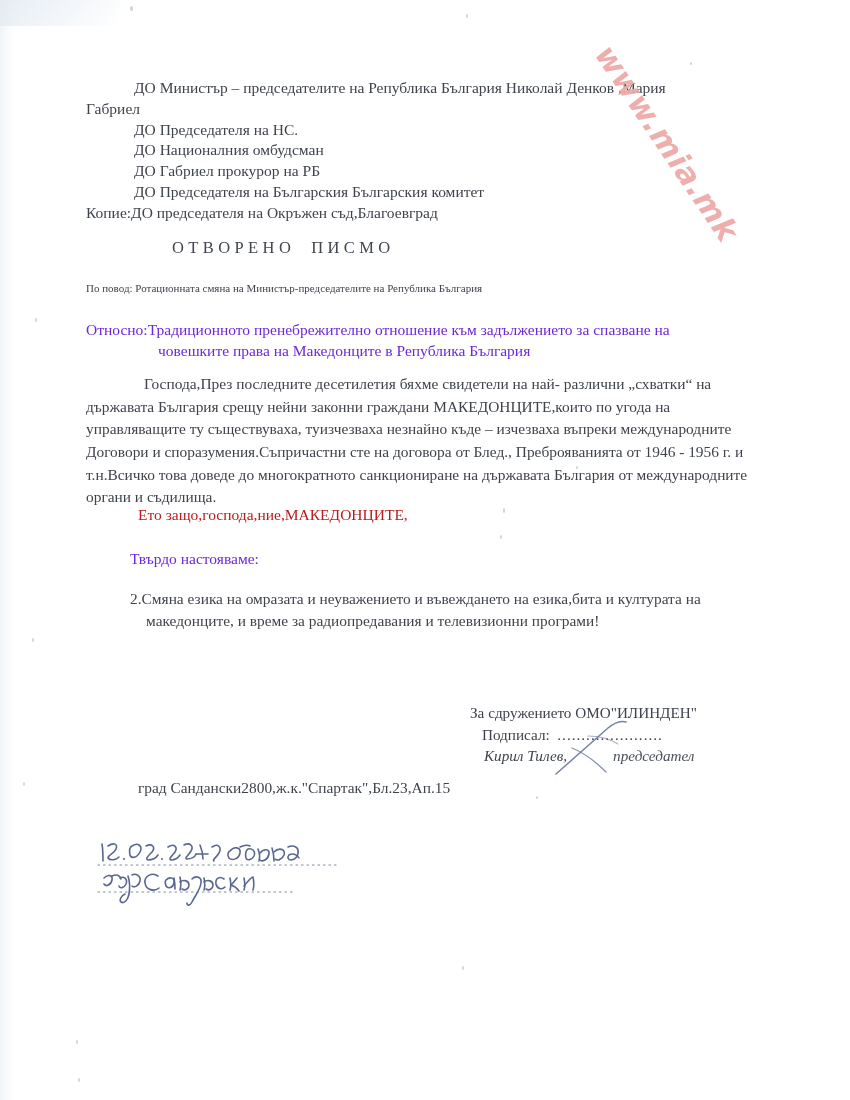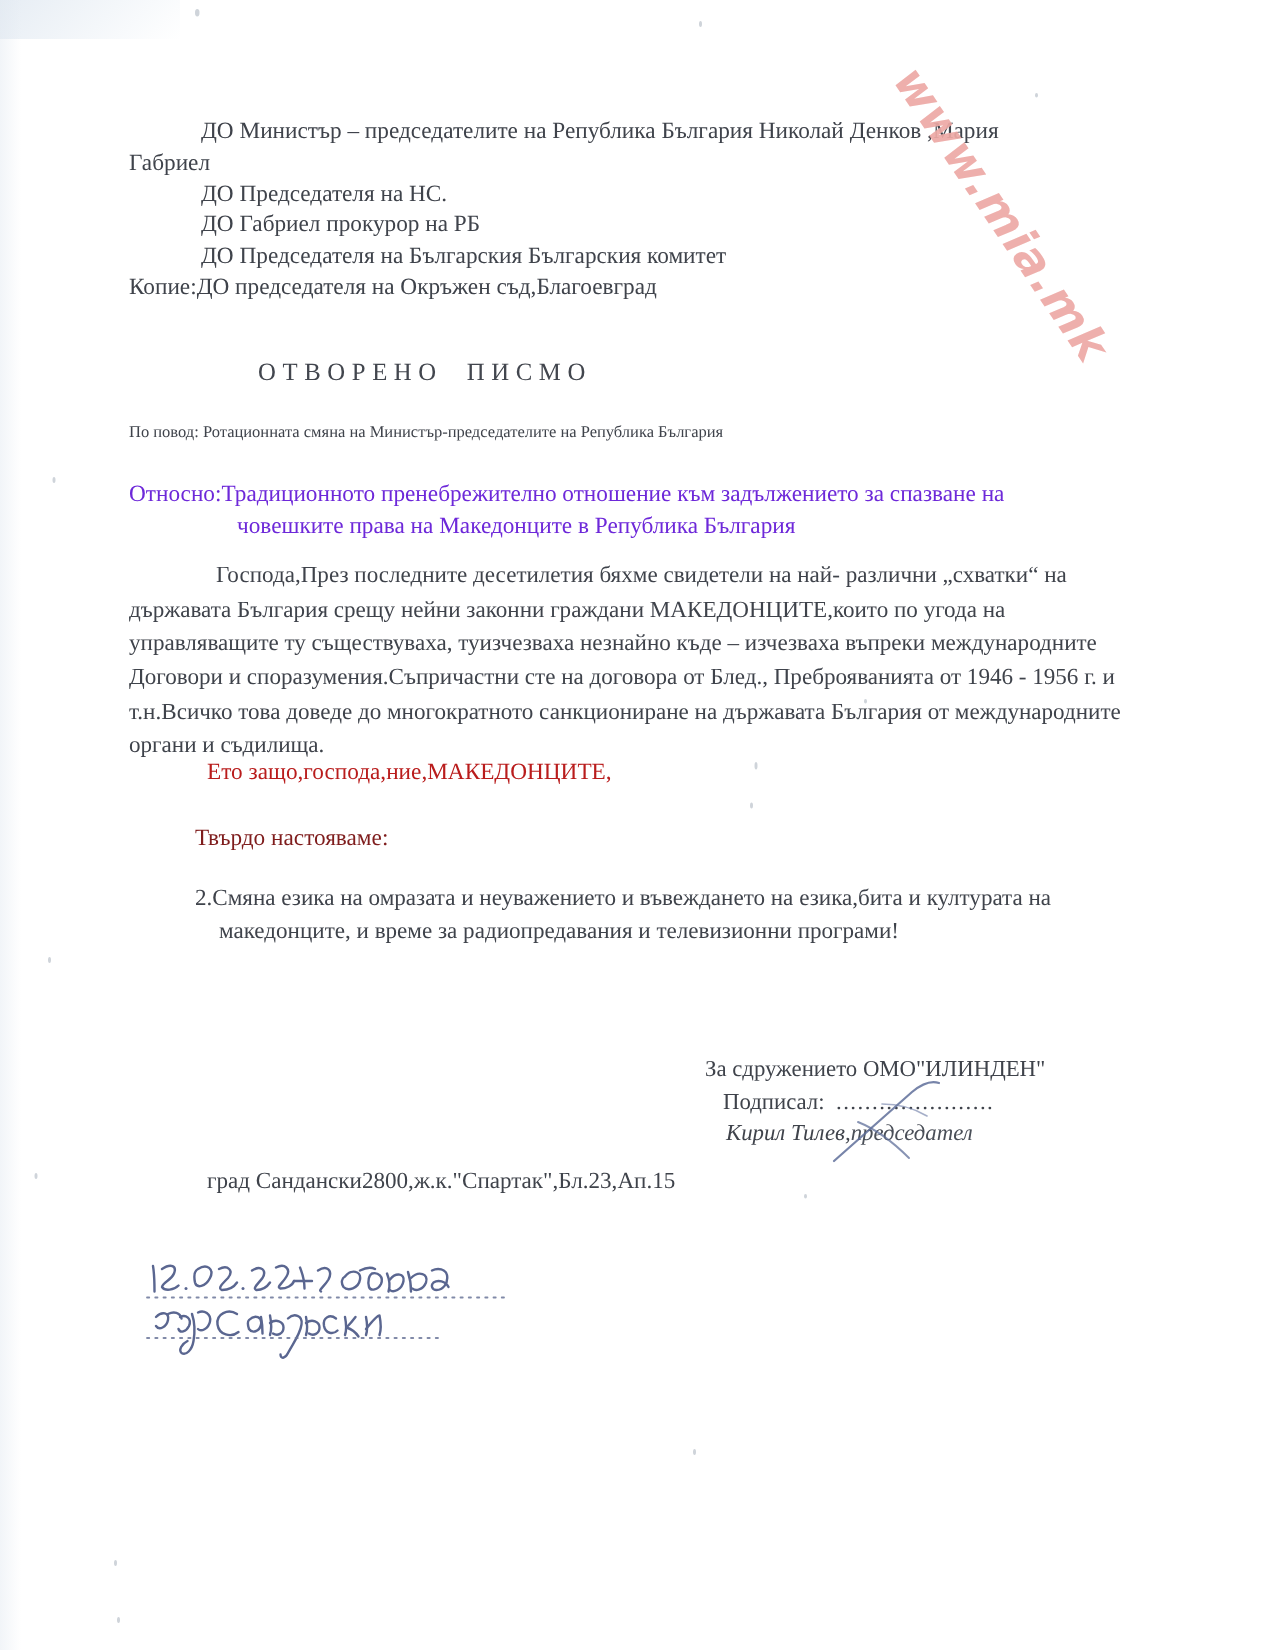--- a/index.html
+++ b/index.html
@@ -154,21 +154,21 @@
     color: #b91c1c;
   }
 
   #demand-intro {
     position: absolute;
     left: 86px;
     top: 549px;
     width: 660px;
     padding-left: 44px;
     font-size: 15.5px;
-    color: #7f1d1d;
+    color: #6d28d9;
   }
 
   #demands-list {
     position: absolute;
     left: 86px;
     top: 588px;
     width: 660px;
     font-size: 15.4px;
     line-height: 1.46;
     color: #3f434b;
@@ -192,20 +192,21 @@
   #signature-block .sig-signed { padding-left: 12px; }
   #signature-block .sig-dots { letter-spacing: 1px; }
   #signature-block .sig-name {
     padding-left: 14px;
     font-style: italic;
     font-size: 15.2px;
   }
   #signature-block .sig-role-hand {
     font-style: italic;
     color: #4a4f58;
+    margin-left: 46px;
   }
 
   
   #signature-stroke {
     position: absolute;
     left: 548px;
     top: 718px;
     width: 120px;
     height: 62px;
     z-index: 6;
@@ -257,20 +258,21 @@
   <div id="watermark">
     <span class="wm-text">www.mia.mk</span>
   </div>
 
   <div class="doc">
 
     <div class="addr-block">
       <div class="line ind">ДО Министър – председателите на Република България Николай Денков ,Мария</div>
       <div class="line noind">Габриел</div>
       <div class="line ind">ДО Председателя на НС.</div>
+      <div class="line ind">ДО Националния омбудсман</div>
       <div class="line ind">ДО Габриел прокурор на РБ</div>
       <div class="line ind">ДО Председателя на Българския Българския комитет</div>
       <div class="line noind">Копие:ДО председателя на Окръжен съд,Благоевград</div>
     </div>
 
     <div id="letter-title">
       <span>ОТВОРЕНО</span><span class="gap"></span><span>ПИСМО</span>
     </div>
 
     <div id="regarding-line" class="line">По повод: Ротационната смяна на Министър-председателите на Република България</div>

